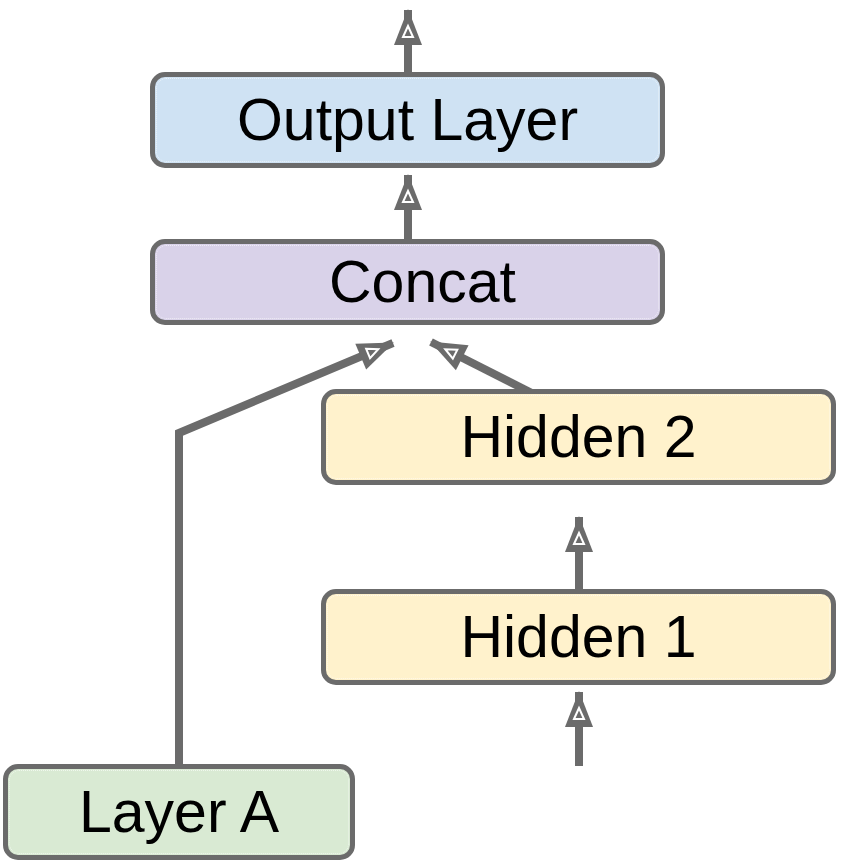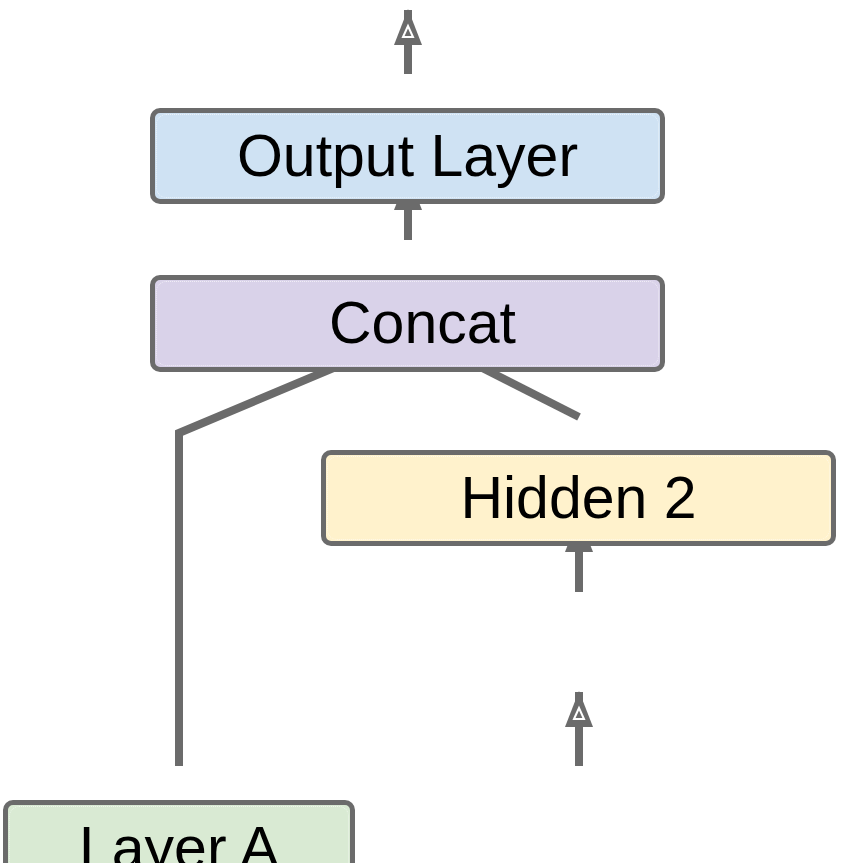--- a/index.html
+++ b/index.html
@@ -25,42 +25,41 @@
   }
   .edge {
     fill: none;
     stroke-width: 8px;
     stroke-linejoin: miter;
   }
   .node {
     position: absolute;
     box-sizing: border-box;
     border: 5px solid #6b6b6b;
-    border-radius: 10px;
+    border-radius: 15px;
     display: flex;
     align-items: center;
     justify-content: center;
     color: #000000;
     font-size: 59px;
     line-height: 1;
     white-space: nowrap;
-    margin-top: 36px;
   }
   
   .node::after {
     content: "";
     position: absolute;
     left: 1px; right: 1px; top: 1px; bottom: 1px;
     border: 1px dotted rgba(255,255,255,0.6);
     border-radius: 10px;
     pointer-events: none;
   }
   .node-output  { left: 150px; top:  72px; width: 515px; height: 96px; }
-  .node-concat  { left: 150px; top: 239px; width: 515px; height: 97px; padding-left: 30px; }
-  .node-hidden2 { left: 321px; top: 414px; width: 515px; height: 96px; }
+  .node-concat  { left: 150px; top: 239px; width: 515px; height: 86px; padding-left: 30px; }
+  .node-hidden2 { left: 321px; top: 389px; width: 515px; height: 96px; }
   .node-hidden1 { left: 321px; top: 589px; width: 515px; height: 96px; }
   .node-inputa  { left:   3px; top: 764px; width: 352px; height: 96px; }
   .node-inputb  { left: 403px; top: 764px; width: 354px; height: 96px; }
 </style>
 </head>
 <body>
 
 <div class="canvas">
 
   <svg class="edges-svg" viewBox="0 0 842 863" xmlns="http://www.w3.org/2000/svg">
@@ -89,19 +88,22 @@
   </div>
 
   <div class="node node-concat" style="background-color: rgb(217, 210, 233);">
     <span>Concat</span>
   </div>
 
   <div class="node node-hidden2" style="background-color: rgb(255, 242, 204);">
     <span>Hidden 2</span>
   </div>
 
+  <div class="node node-hidden1" style="background-color: rgb(255, 242, 204);">
+    <span>Hidden 1</span>
+  </div>
 
   <div class="node node-inputa" style="background-color: rgb(217, 234, 211);">
     <span>Layer A</span>
   </div>
 
 
 </div>
 
 </body></html>

